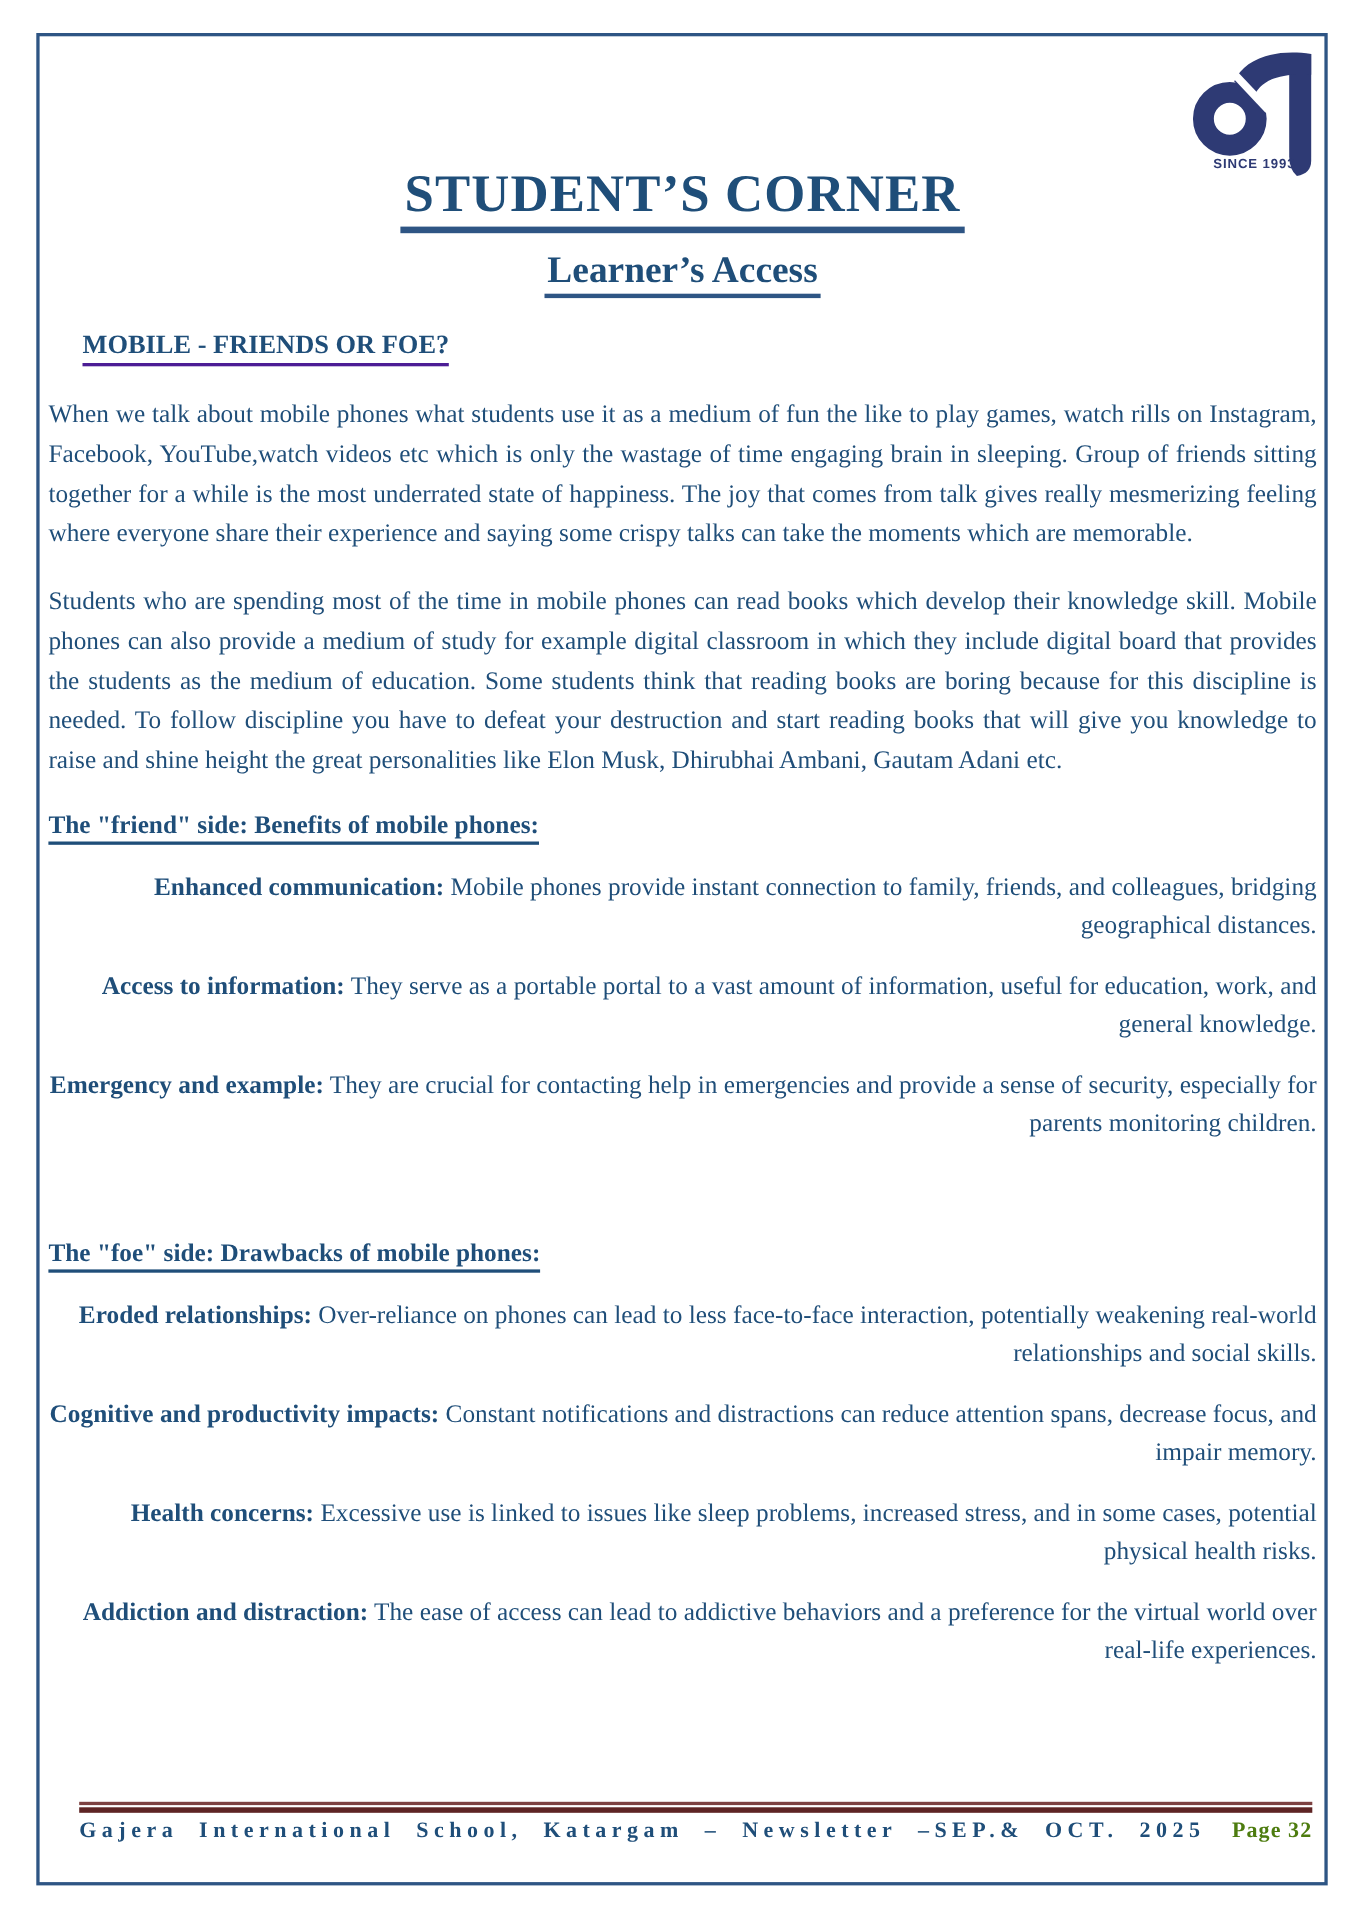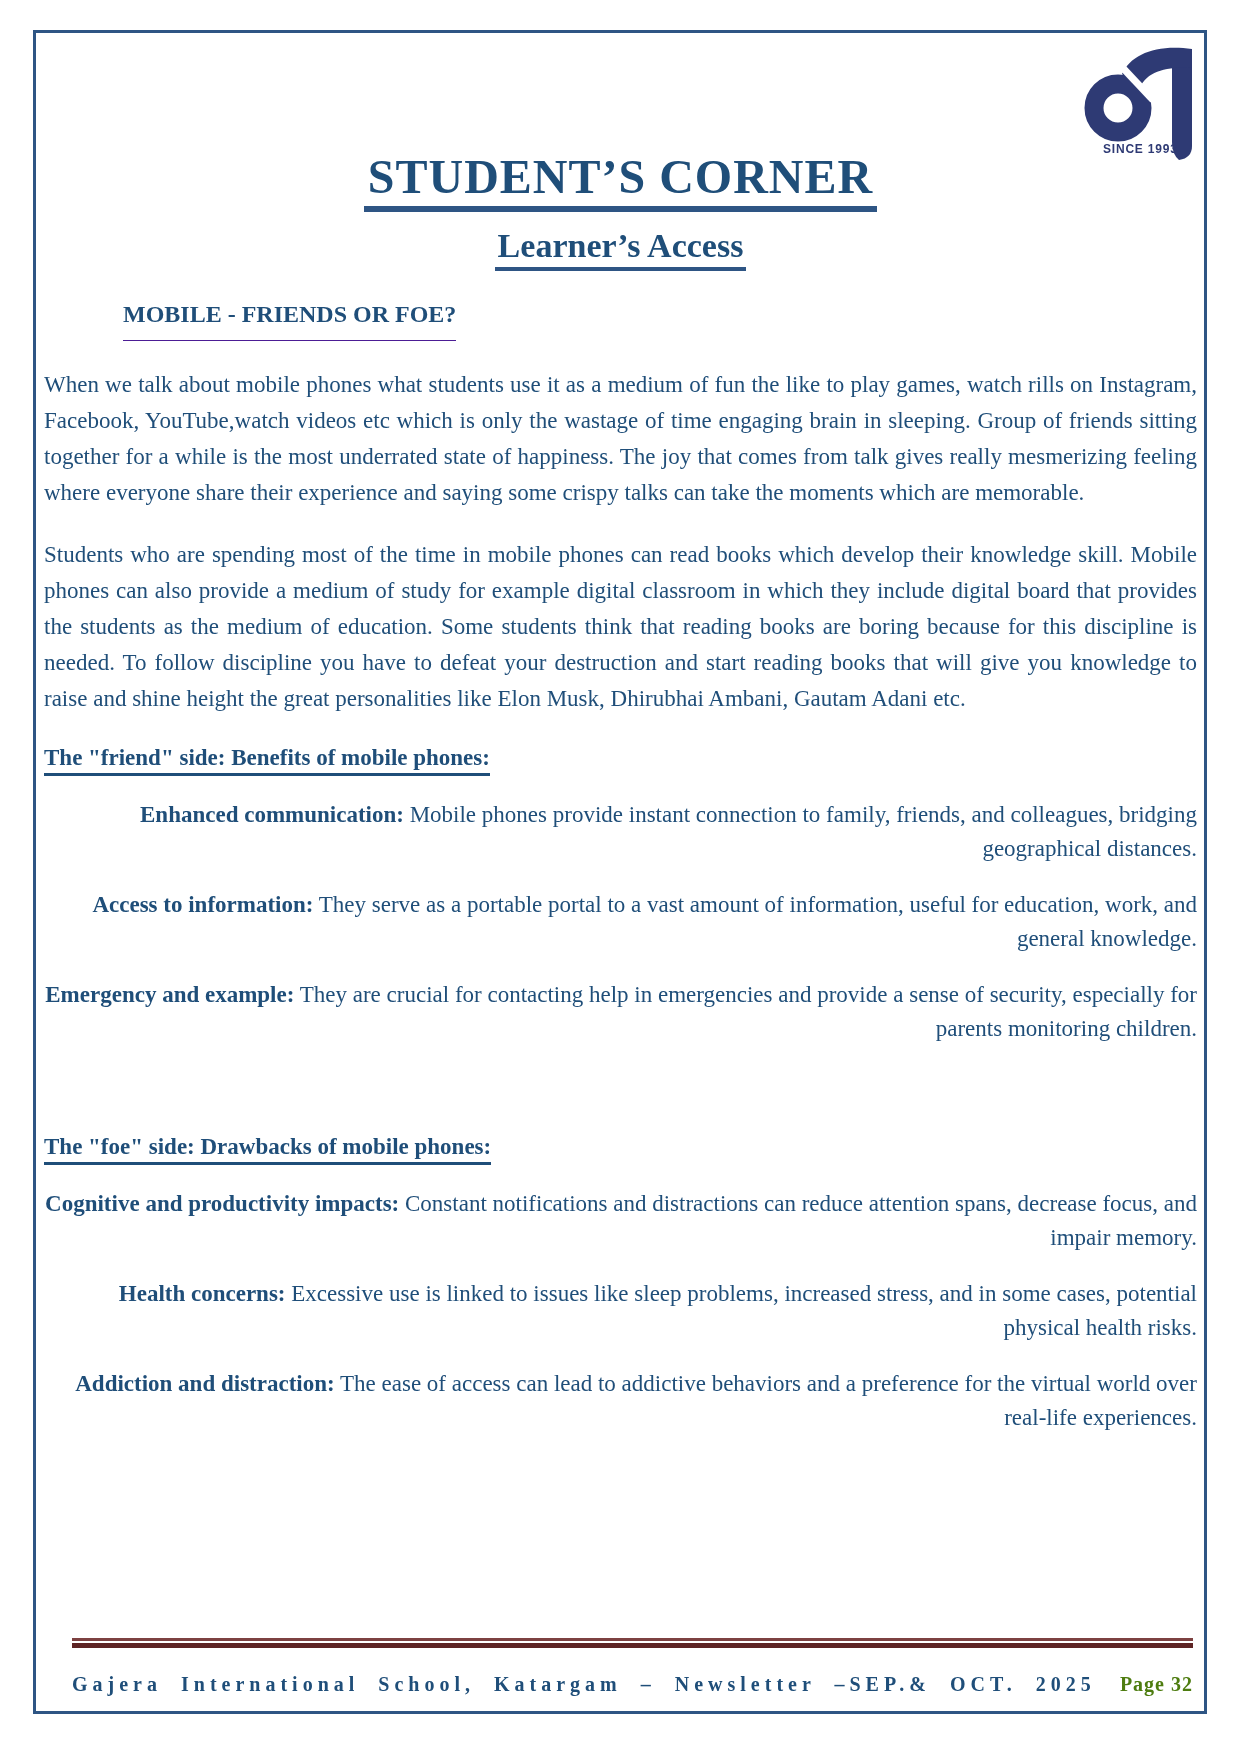--- a/index.html
+++ b/index.html
@@ -30,21 +30,21 @@
   .page-subtitle {
     display:inline-block;
     font-size:34px; font-weight:bold;
     border-bottom:4px solid #2e5584; padding:0 3px 3px 3px;
     line-height:1.05;
   }
   .article-heading-wrap { margin:30px 0 0 31px; }
   .article-heading {
     display:inline-block;
     font-size:24px; font-weight:bold;
-    border-bottom:1px solid #4c1d95; padding-bottom:12px;margin-left:48px;
+    border-bottom:3px solid #4c1d95; padding-bottom:2px;
   }
   p.intro {
     font-size:23px; line-height:36px; text-align:justify;
     margin:26px 0 0 0;
   }
   .section-heading-wrap { margin-top:28px; }
   .section-heading {
     display:inline-block;
     font-size:23px; font-weight:bold;
     border-bottom:3px solid #1f4e79; padding-bottom:2px;
@@ -62,21 +62,21 @@
     height:2px; background:#ffffff;
     border-top:3px solid #7d4141;
     border-bottom:5px solid #5e2424;
     margin-bottom:5px;
   }
   .footer-line {
     display:flex; justify-content:space-between; align-items:baseline;
   }
   .footer-text {
     font-size:20px; font-weight:bold; color:#1f4e79;
-    letter-spacing:5px; word-spacing:9px; white-space:nowrap;margin-top:20px;
+    letter-spacing:5px; word-spacing:9px; white-space:nowrap;
   }
   .footer-page {
     font-size:20px; font-weight:bold; color:#4d7c0f;
     letter-spacing:1px; white-space:nowrap; margin-left:10px;
   }
   .logo-since {
     font-family:"Liberation Sans","DejaVu Sans",sans-serif;
   }
 </style>
 </head>
@@ -130,20 +130,24 @@
   <p class="feature">
     <span class="lead">Emergency and example:</span>
     <span>They are crucial for contacting help in emergencies and provide a sense of security, especially for parents monitoring children.</span>
   </p>
 
   <div class="section-heading-wrap foe">
     <span class="section-heading">The "foe" side: Drawbacks of mobile phones:</span>
   </div>
 
   <p class="feature">
+    <span class="lead">Eroded relationships:</span>
+    <span>Over-reliance on phones can lead to less face-to-face interaction, potentially weakening real-world relationships and social skills.</span>
+  </p>
+  <p class="feature">
     <span class="lead">Cognitive and productivity impacts:</span>
     <span>Constant notifications and distractions can reduce attention spans, decrease focus, and impair memory.</span>
   </p>
   <p class="feature">
     <span class="lead">Health concerns:</span>
     <span>Excessive use is linked to issues like sleep problems, increased stress, and in some cases, potential physical health risks.</span>
   </p>
   <p class="feature">
     <span class="lead">Addiction and distraction:</span>
     <span>The ease of access can lead to addictive behaviors and a preference for the virtual world over real-life experiences.</span>

